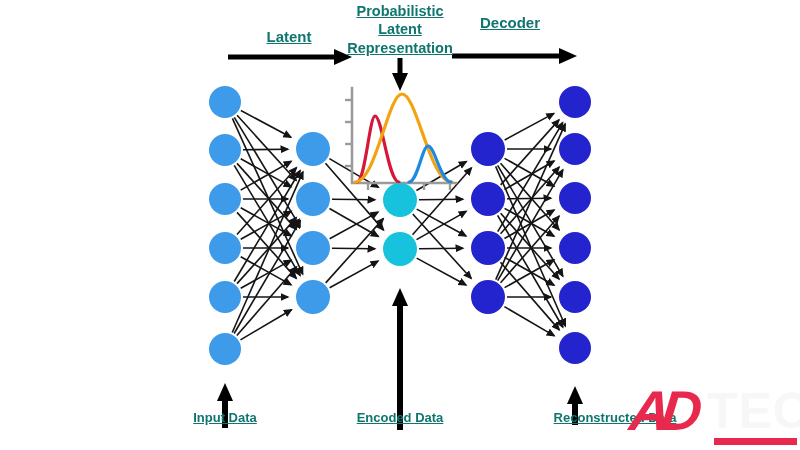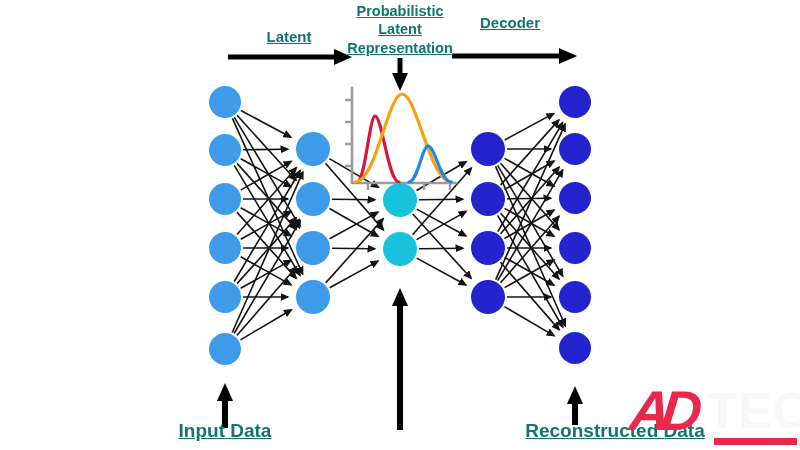--- a/index.html
+++ b/index.html
@@ -6,21 +6,21 @@
   .canvas{
     position:relative;width:800px;height:450px;background:#ffffff;overflow:hidden;
     font-family:"Liberation Sans",sans-serif;
   }
   .canvas svg{position:absolute;left:0;top:0;}
   .lbl{
     position:absolute;transform:translateX(-50%);
     font-weight:700;color:#0f766e;white-space:nowrap;text-decoration:underline;
   }
   .lbl-top{font-size:15px;}
-  .lbl-bottom{font-size:19px;top:420px;text-align:right;}
+  .lbl-bottom{font-size:13px;top:410px;text-align:right;}
   .lbl-latent{
     top:2px;left:400px;width:118px;white-space:normal;
     text-align:center;font-size:14.5px;line-height:1.26;
   }
   .logo{
     position:absolute;left:630px;top:384px;height:58px;
     display:flex;align-items:flex-start;
   }
   .logo-ad{
     font-size:56px;line-height:54px;font-weight:800;font-style:italic;
@@ -163,20 +163,21 @@
   </svg>
 
   <div class="lbl lbl-top" style="left:289px;top:28px;">Latent</div>
 
   <div class="lbl lbl-latent">Probabilistic Latent Representation</div>
 
   <div class="lbl lbl-top" style="left:510px;top:14px;">Decoder</div>
 
   <div class="lbl lbl-bottom" style="left:225px;">Input Data</div>
 
+  <div class="lbl lbl-bottom" style="left:400px;">Encoded Data</div>
 
   <div class="lbl lbl-bottom" style="left:571px;margin-left:44px;">Reconstructed Data</div>
 
   <div class="logo">
     <span class="logo-ad">AD</span>
     <span class="logo-tech">TECH</span>
   </div>
   <div class="logo-underline"></div>
 
 </div>

